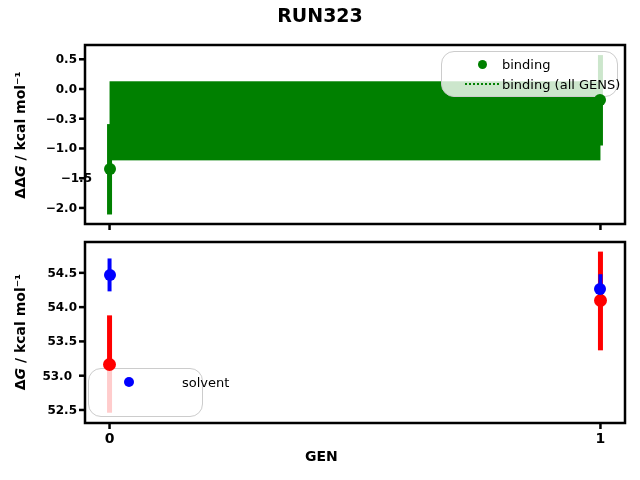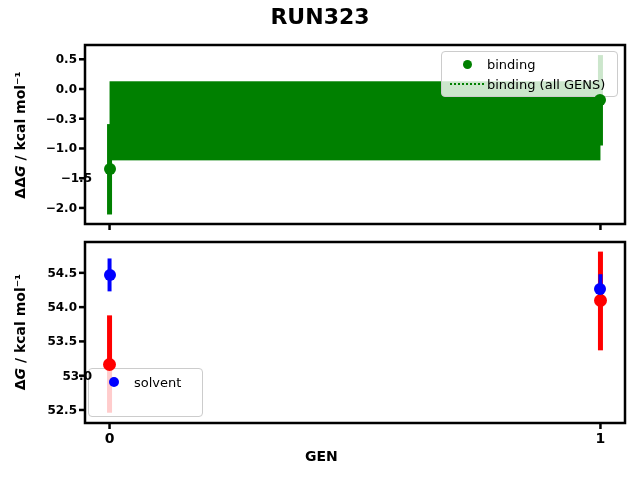--- a/index.html
+++ b/index.html
@@ -1,38 +1,38 @@
 <!DOCTYPE html>
 <html><head>
 <meta charset="utf-8">
 <style>
   html,body{margin:0;padding:0;background:#ffffff;}
   #fig{position:relative;width:640px;height:480px;background:#ffffff;overflow:hidden;
        font-family:"DejaVu Sans","Liberation Sans",sans-serif;color:#000;}
   #plot-svg{position:absolute;left:0;top:0;z-index:1;}
   .suptitle{position:absolute;left:0;top:4px;width:640px;text-align:center;
-            font-size:22px;font-weight:bold;z-index:2;}
+            font-size:19px;font-weight:bold;z-index:2;}
   .ylabel{position:absolute;width:260px;height:20px;text-align:center;
           font-size:14px;font-weight:bold;transform:rotate(-90deg);z-index:2;white-space:nowrap;}
   #ylab-top{left:-108px;top:125px;}
   #ylab-bottom{left:-108px;top:322px;}
   .it{font-style:italic;}
   .xlabel{position:absolute;left:305px;top:448px;width:100px;text-align:left;
           font-size:14px;font-weight:bold;z-index:2;}
   .ytick{position:absolute;width:50px;text-align:right;font-size:12px;font-weight:bold;
          line-height:18px;z-index:2;}
   .xtick{position:absolute;width:30px;text-align:center;font-size:14px;font-weight:bold;z-index:2;}
   .marker{position:absolute;border-radius:50%;z-index:3;}
   .legend{position:absolute;background:rgba(255,255,255,0.8);border:1px solid #cccccc;
-          border-radius:4px;z-index:2;box-sizing:border-box;padding:2px 5px;}
+          border-radius:13px;z-index:2;box-sizing:border-box;padding:2px 20px;}
   #legend-top{left:441px;top:51px;width:177px;height:46px;}
   #legend-bottom{left:88px;top:368px;width:115px;height:49px;}
   .lrow{display:flex;align-items:center;}
   #legend-top .lrow{height:20px;}
-  #legend-bottom .lrow{height:22px;}
+  #legend-bottom .lrow{height:22px;gap:33px;}
   .lhandle{width:40px;display:flex;align-items:center;justify-content:center;flex:none;}
   .ldot{display:inline-block;border-radius:50%;}
   .lline{display:inline-block;width:34px;height:0;border-top:2px dotted #008000;}
   .ltext{font-size:13px;white-space:nowrap;}
 </style>
 </head>
 <body>
 
 <div id="fig">
   <svg id="plot-svg" width="640" height="480">
@@ -97,21 +97,21 @@
     <div class="ytick" style="left: 27px; top: 80.0066px;">0.0</div>
     <div class="ytick" style="left: 27px; top: 109.741px;">−0.3</div>
     <div class="ytick" style="left: 27px; top: 139.475px;">−1.0</div>
     <div class="ytick" style="left: 42px; top: 169.209px;">−1.5</div>
     <div class="ytick" style="left: 27px; top: 198.944px;">−2.0</div>
     <div class="marker" style="left: 103.545px; top: 163.289px; width: 12px; height: 12px; background: rgb(0, 128, 0);"></div>
     <div class="marker" style="left: 594.455px; top: 94.3056px; width: 12px; height: 12px; background: rgb(0, 128, 0);"></div>
     <div class="ytick" style="left: 27px; top: 263.852px;">54.5</div>
     <div class="ytick" style="left: 27px; top: 298.133px;">54.0</div>
     <div class="ytick" style="left: 27px; top: 332.413px;">53.5</div>
-    <div class="ytick" style="left: 42px; top: 366.693px;">53.0</div>
+    <div class="ytick" style="left: 22px; top: 366.693px;">53.0</div>
     <div class="ytick" style="left: 27px; top: 400.973px;">52.5</div>
     <div class="xtick" style="left: 94.5455px; top: 430px;">0</div>
     <div class="xtick" style="left: 585.455px; top: 430px;">1</div>
     <div class="marker" style="left: 103.045px; top: 357.538px; width: 13px; height: 13px; background: rgb(255, 0, 0);"></div>
     <div class="marker" style="left: 593.955px; top: 294.462px; width: 13px; height: 13px; background: rgb(255, 0, 0);"></div>
     <div class="marker" style="left: 103.545px; top: 268.909px; width: 12px; height: 12px; background: rgb(0, 0, 255);"></div>
     <div class="marker" style="left: 594.455px; top: 282.621px; width: 12px; height: 12px; background: rgb(0, 0, 255);"></div>
   </div>
 
 </body></html>

